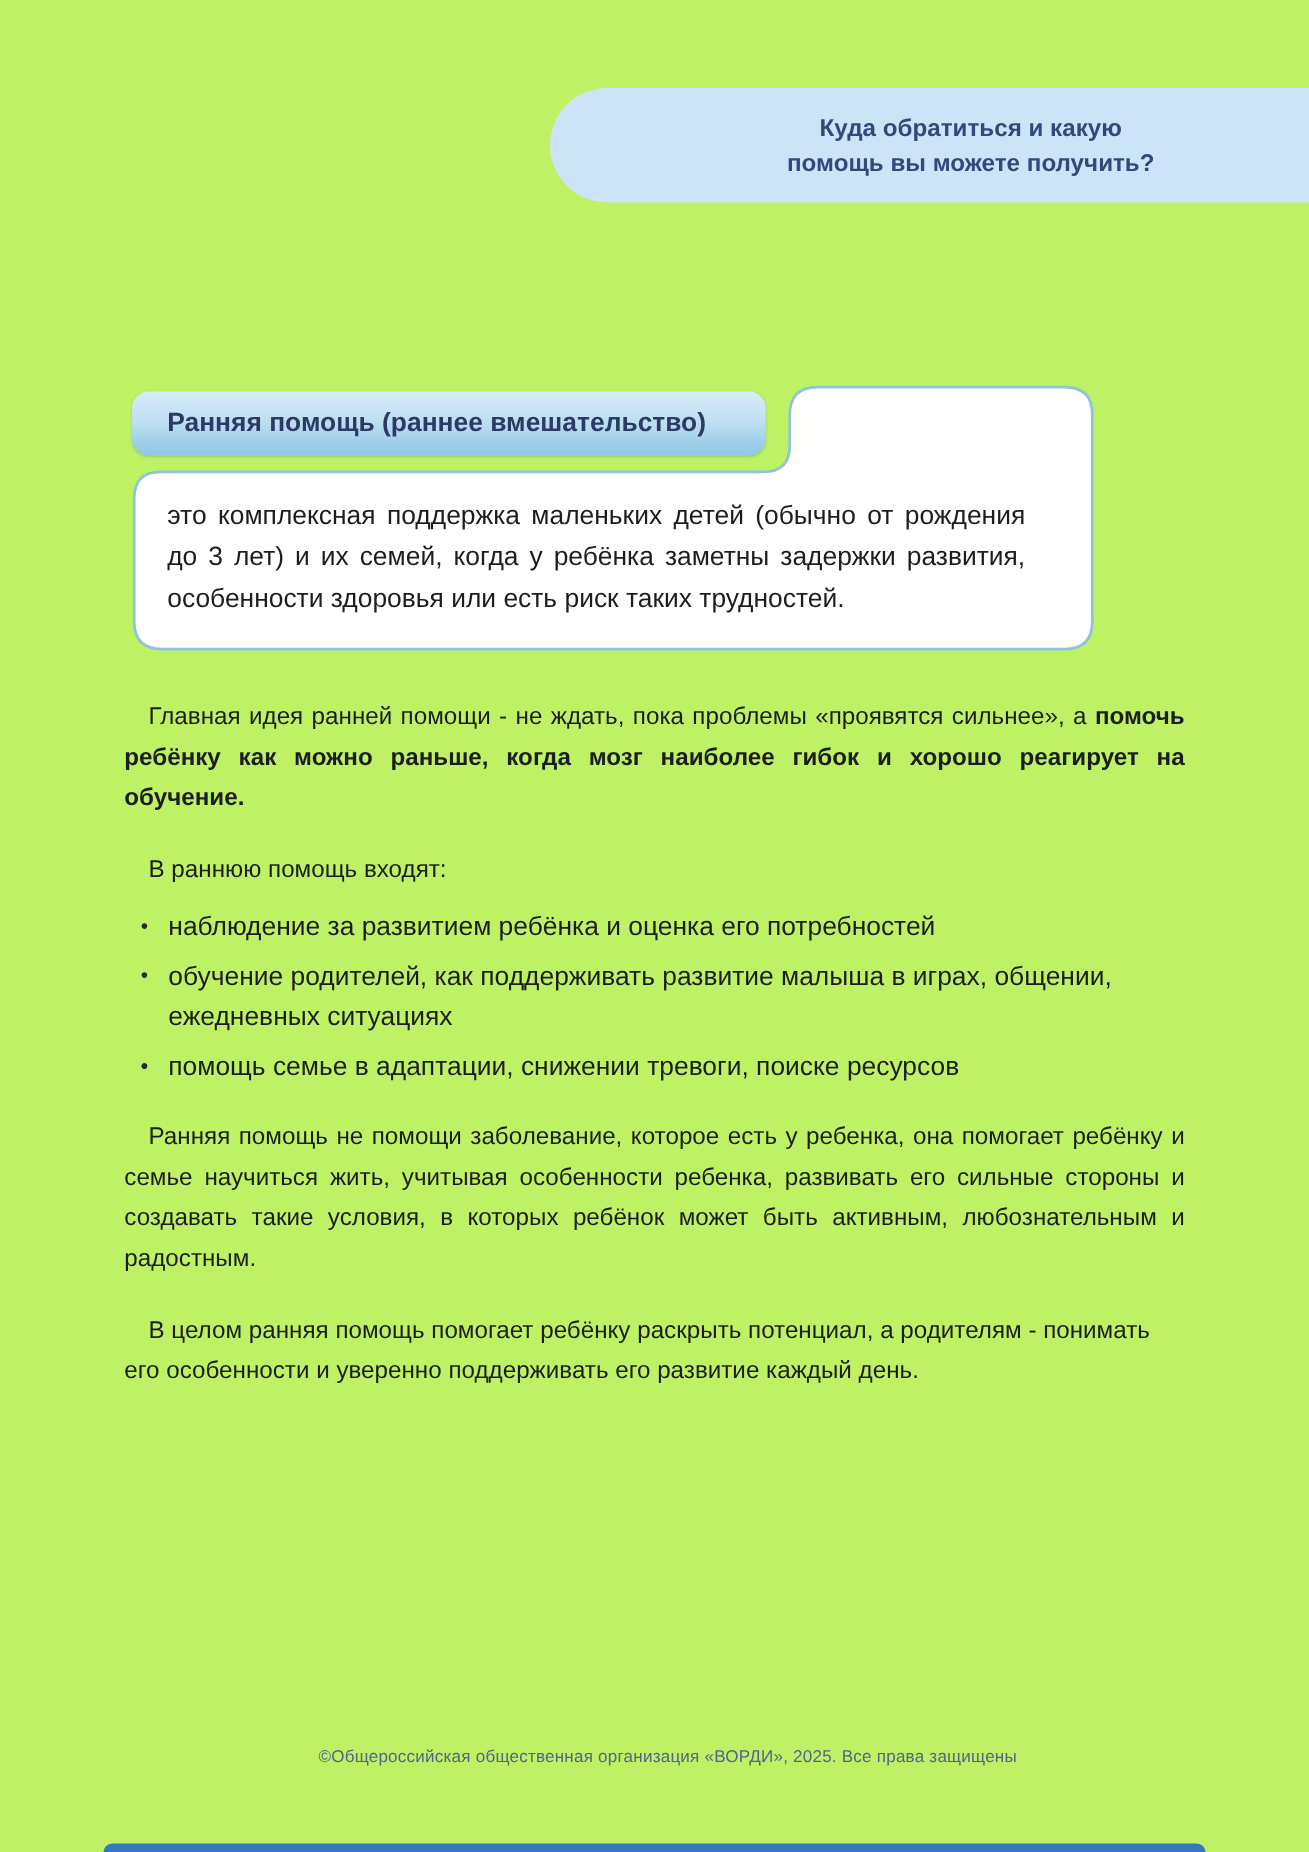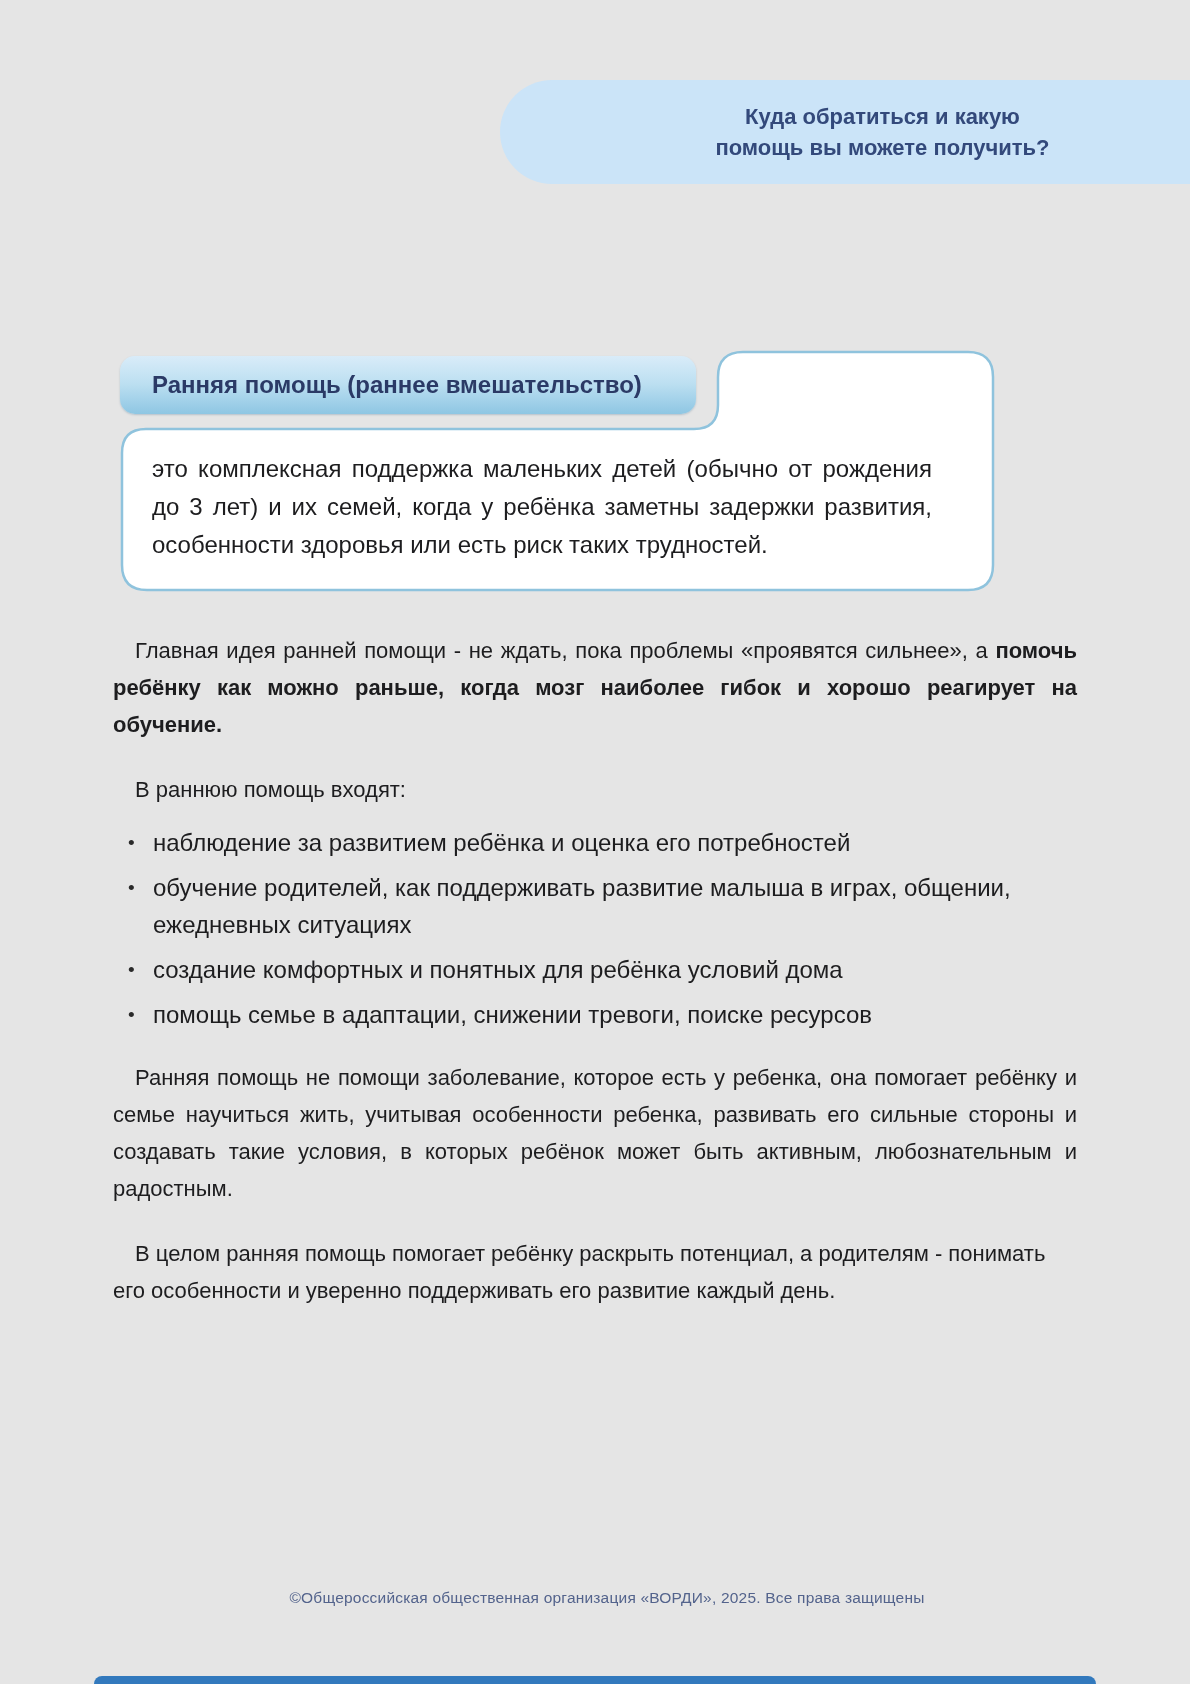--- a/index.html
+++ b/index.html
@@ -11,21 +11,21 @@
     --tab-grad-bottom:#8ec6e3;
     --box-border:#8fc3dd;
     --body-text:#1d1d1f;
     --footer-text:#53638c;
     --bottom-bar:#3279bd;
   }
   html,body{margin:0;padding:0;background:#ffffff;}
   .page{
     position:relative;
     width:1190px;height:1684px;
-    background:#e5e5e5;
+    background:#bef264;
     overflow:hidden;
     font-family:"Liberation Sans","DejaVu Sans",sans-serif;
     color:var(--body-text);
   }
   
   .banner{
     position:absolute;top:80px;left:500px;right:0;height:104px;
     background:var(--banner-bg);
     border-radius:52px 0 0 52px;
     display:flex;align-items:center;justify-content:center;
@@ -139,21 +139,21 @@
 
   <div class="column">
 
     <p class="para justify"><span>Главная идея ранней помощи - не ждать, пока проблемы «проявятся сильнее», а </span><b>помочь ребёнку как можно раньше, когда мозг наиболее гибок и хорошо реагирует на обучение.</b></p>
 
     <p class="para intro">В раннюю помощь входят:</p>
 
     <ul class="includes-list">
       <li><span class="dot">•</span><span>наблюдение за развитием ребёнка и оценка его потребностей</span></li>
       <li><span class="dot">•</span><span>обучение родителей, как поддерживать развитие малыша в играх, общении, ежедневных ситуациях</span></li>
-      <li><span class="dot">•</span><span>создание комфортных и понятных для ребёнка условий дома</span></li>
+      <li><span class="dot">•</span></li>
       <li><span class="dot">•</span><span>помощь семье в адаптации, снижении тревоги, поиске ресурсов</span></li>
     </ul>
 
     <p class="para justify">Ранняя помощь не помощи заболевание, которое есть у ребенка, она помогает ребёнку и семье научиться жить, учитывая особенности ребенка, развивать его сильные стороны и создавать такие условия, в которых ребёнок может быть активным, любознательным и радостным.</p>
 
     <p class="para">В целом ранняя помощь помогает ребёнку раскрыть потенциал, а родителям - понимать его особенности и уверенно поддерживать его развитие каждый день.</p>
 
   </div>
 
   <div class="footer">©Общероссийская общественная организация «ВОРДИ», 2025. Все права защищены</div>

